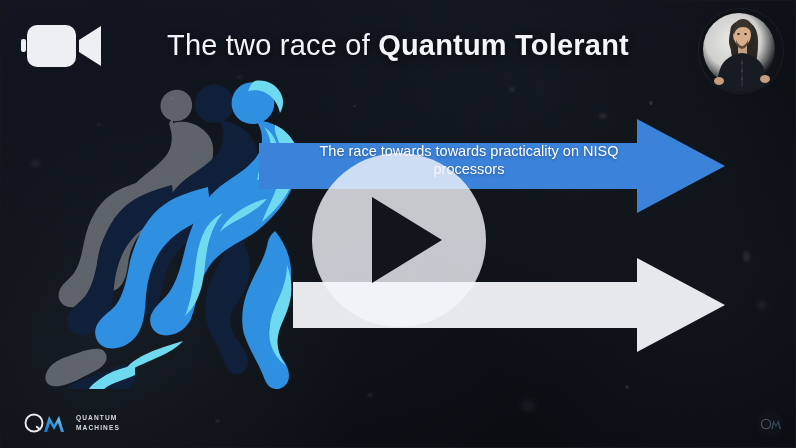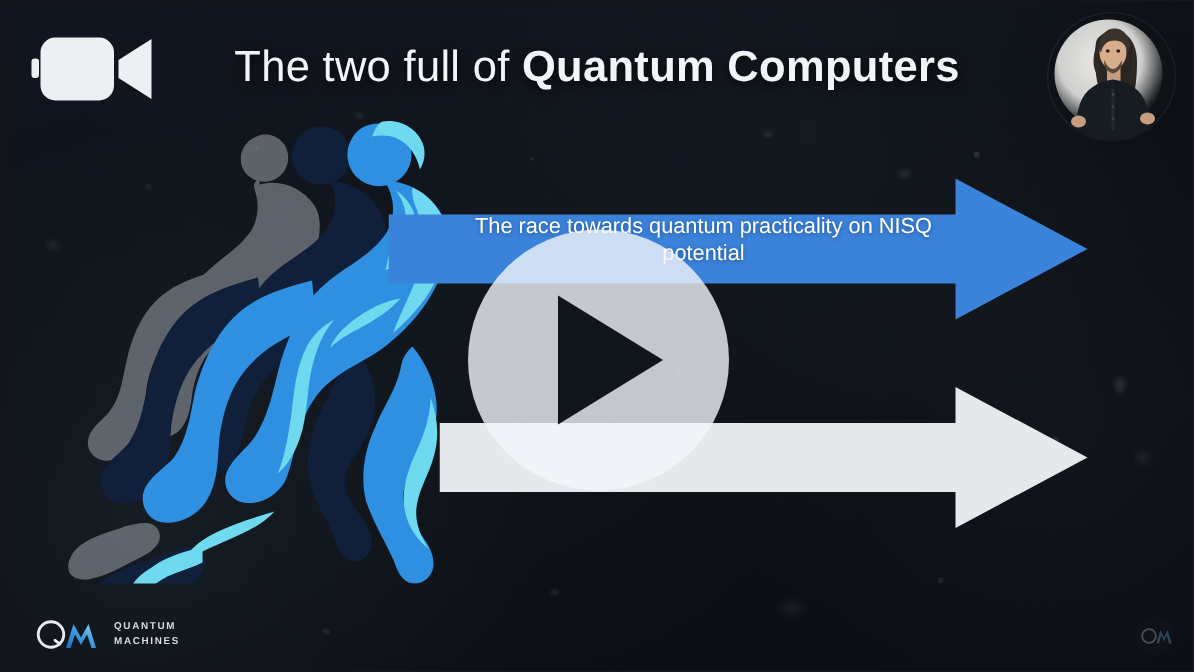--- a/index.html
+++ b/index.html
@@ -114,21 +114,21 @@
     <span class="speck" style="left:700px;top:290px;width:5px;height:4px;opacity:.11;"></span>
     <span class="speck" style="left:756px;top:300px;width:10px;height:8px;opacity:.09;filter:blur(2px);"></span>
     <span class="speck" style="left:520px;top:400px;width:14px;height:9px;opacity:.10;filter:blur(3px);"></span>
     <span class="speck" style="left:366px;top:392px;width:6px;height:4px;opacity:.10;filter:blur(1px);"></span>
     <span class="speck" style="left:214px;top:418px;width:5px;height:4px;opacity:.09;"></span>
     <span class="speck" style="left:624px;top:384px;width:4px;height:4px;opacity:.12;"></span>
     <span class="speck" style="left:450px;top:246px;width:4px;height:3px;opacity:.11;"></span>
   </div>
 
   <div class="title">
-    <span class="l">The two full of </span><span class="b">Quantum Computers</span>
+    <span class="l">The two race of </span><span class="b">Quantum Tolerant</span>
   </div>
 
   <div class="runners">
     <svg viewBox="0 0 320 310" xmlns="http://www.w3.org/2000/svg">
 
       <g fill="#8d929a" opacity="0.62">
         <path d="M148 12c9-4 20 2 21 12 1 9-5 17-14 18-8 1-15-4-17-11-2-8 2-16 10-19z"></path>
         <path d="M150 44c14-4 28 2 36 13 7 10 4 24 0 36-5 14-14 24-25 33-8 7-18 11-27 16-8 4-15 10-20 17-5 8-8 17-9 26-1 7-2 14-6 20-4 6-11 9-18 8-6-1-10-7-9-13 1-7 6-12 9-18 6-11 9-23 12-35 4-16 9-32 21-44 9-9 20-15 28-25 6-7 8-17 6-26-1-5-4-9 2-12z"></path>
         <path d="M122 128c-12 6-25 11-34 21-9 10-13 24-14 37-1 10-1 21-6 30-4 8-13 13-22 12-7-1-12-8-10-15 2-8 10-12 15-19 7-10 8-23 11-35 4-17 12-34 27-44 10-7 22-10 33-14z"></path>
         <path d="M60 272c-10 4-21 6-30 13-5 4-9 11-7 17 2 5 9 6 14 5 11-2 21-8 31-13 6-3 12-6 15-12 2-5-1-11-6-12-6-1-11 1-17 2z"></path>
@@ -159,21 +159,21 @@
         <path d="M244 120c-6 7-14 12-22 17-9 5-18 9-25 16 4-10 13-17 22-23 8-5 17-9 25-10z"></path>
         <path d="M236 92c6-5 10-12 11-19 2-9-1-18-6-25 8 5 13 14 14 23 1 9-3 18-9 24-4 3-8 5-12 6 1-3 1-6 2-9z"></path>
       </g>
     </svg>
   </div>
 
   <div class="arrow" id="arrow-top">
     <svg viewBox="0 0 468 98" preserveAspectRatio="none" xmlns="http://www.w3.org/2000/svg">
       <polygon points="0,26 378,26 378,2 466,49 378,96 378,72 0,72" fill="#3b82db"></polygon>
     </svg>
-    <div class="arrow-label">The race towards quantum practicality on NISQ potential</div>
+    <div class="arrow-label">The race towards towards practicality on NISQ processors</div>
   </div>
 
   <div class="arrow" id="arrow-bottom">
     <svg viewBox="0 0 434 98" preserveAspectRatio="none" xmlns="http://www.w3.org/2000/svg">
       <polygon points="0,26 344,26 344,2 432,49 344,96 344,72 0,72" fill="#e6e8ec"></polygon>
     </svg>
   </div>
 
   <div id="cam-icon">
     <svg viewBox="0 0 88 52" xmlns="http://www.w3.org/2000/svg">

